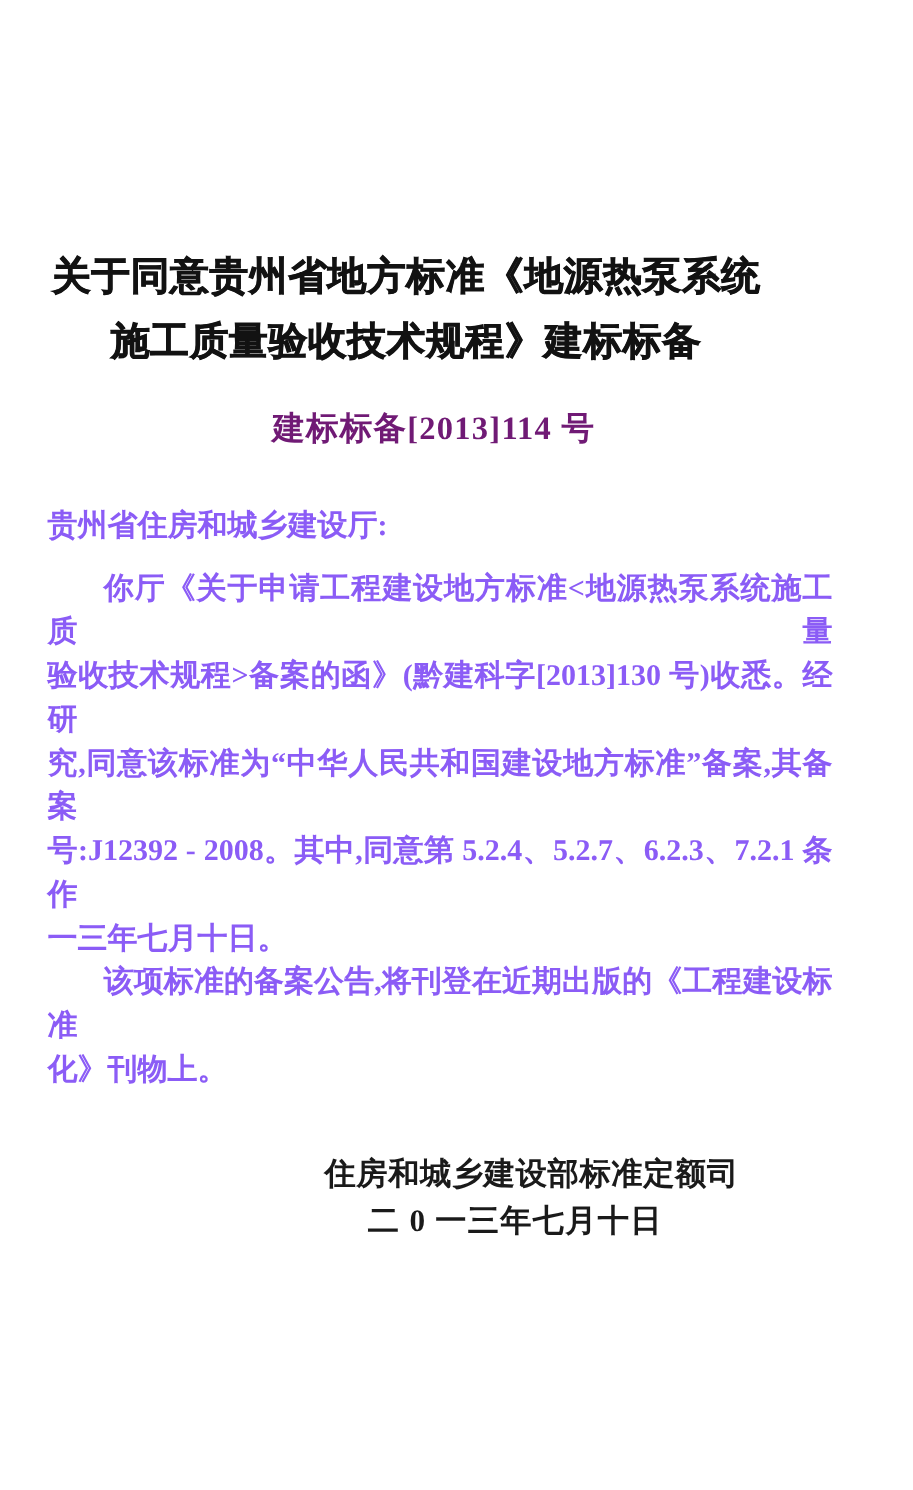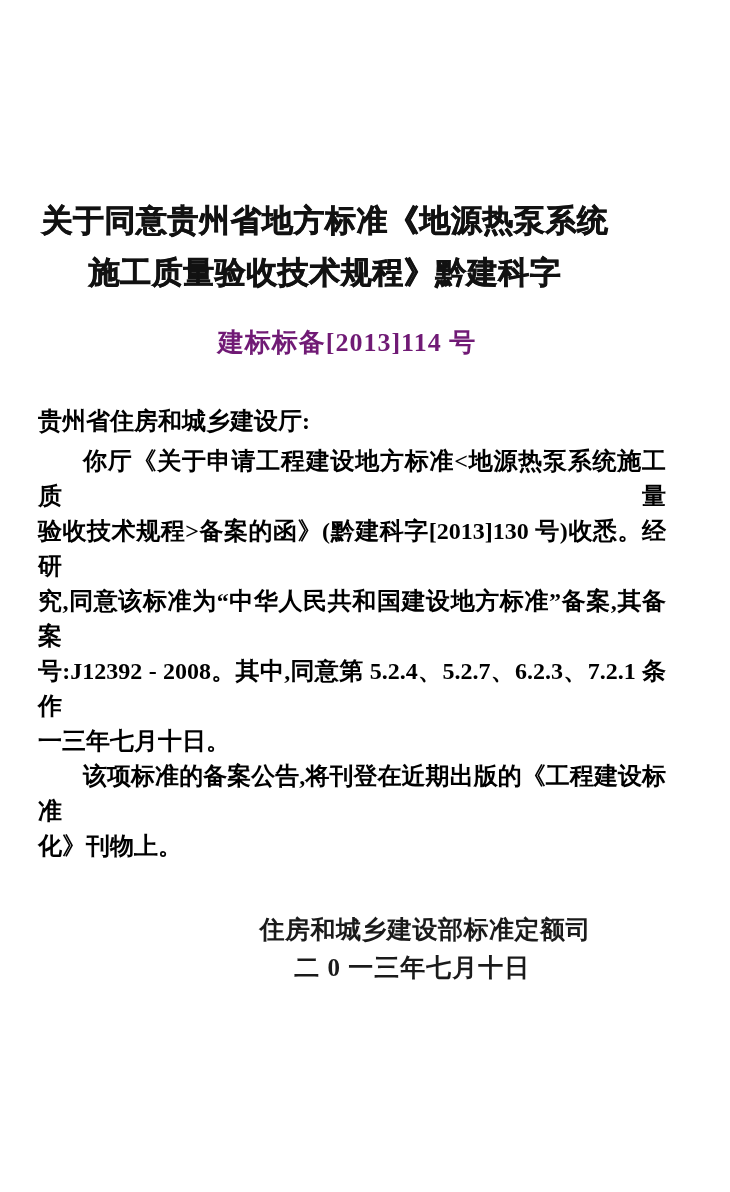--- a/index.html
+++ b/index.html
@@ -43,27 +43,27 @@
     color: #701a75;
     letter-spacing: 1px;
   }
   
   .body-block {
     margin-top: 44px;
     padding-left: 38px;
     padding-right: 28px;
     font-size: 24px;
     font-weight: 600;
-    color: #000000;
+    color: #8b5cf6;
   }
   .salutation {
     line-height: 35px;
     white-space: nowrap;
   }
-  .paragraph.first { margin-top: 5px; }
+  .paragraph.first { margin-top: 15px; }
   .body-line {
     line-height: 35px;
     white-space: nowrap;
   }
   .body-line.fill {
     white-space: normal;
     text-align: justify;
     text-align-last: justify;
   }
   .body-line.indent { text-indent: 45px; }
@@ -91,21 +91,21 @@
     transform: translateX(-13px);
   }
 </style>
 </head>
 <body>
 
 <div class="page">
 
   <div class="title-block">
     <div class="title-line">关于同意贵州省地方标准《地源热泵系统</div>
-    <div class="title-line">施工质量验收技术规程》黔建科字</div>
+    <div class="title-line">施工质量验收技术规程》建标标备</div>
   </div>
 
   <div class="doc-number">建标标备[2013]114 号</div>
 
   <div class="body-block">
     <div class="salutation">贵州省住房和城乡建设厅:</div>
 
     <div class="paragraph first">
       <div class="body-line indent fill">你厅《关于申请工程建设地方标准&lt;地源热泵系统施工质量</div>
       <div class="body-line fill">验收技术规程&gt;备案的函》(黔建科字[2013]130 号)收悉。经研</div>

